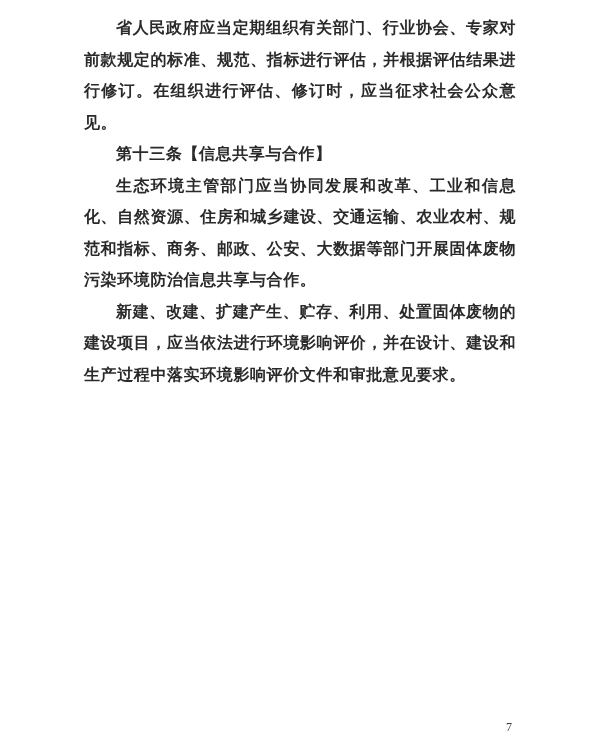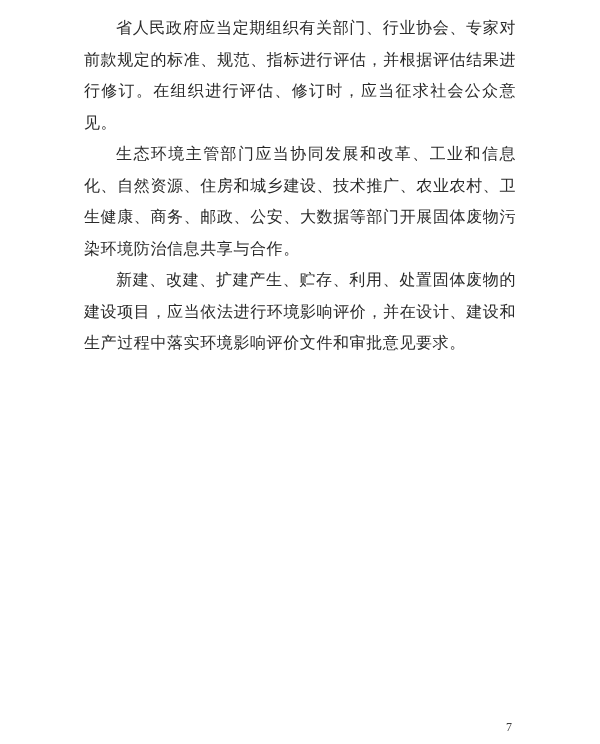--- a/index.html
+++ b/index.html
@@ -24,36 +24,38 @@
     font-size: 16px;
     line-height: 31.5px;
     letter-spacing: 0.6px;
     text-align: justify;
     text-justify: inter-ideograph;
   }
   .doc-body p {
     margin: 0;
     padding: 0;
     text-indent: 2em;
+    font-weight: bold;
   }
   .page-number {
     position: absolute;
     left: 498px;
     top: 719px;
     width: 22px;
     text-align: center;
     font-size: 12px;
     line-height: 16px;
     color: #3c3c3c;
     letter-spacing: 0;
   }
 </style>
 </head>
 <body>
 
 <div class="page">
   <div class="doc-body">
     <p>省人民政府应当定期组织有关部门、行业协会、专家对前款规定的标准、规范、指标进行评估，并根据评估结果进行修订。在组织进行评估、修订时，应当征求社会公众意见。</p>
-    <p>生态环境主管部门应当协同发展和改革、工业和信息化、自然资源、住房和城乡建设、技术推广、农业农村、卫生健康、商务、邮政、公安、大数据等部门开展固体废物污染环境防治信息共享与合作。</p>
+    <p>第十三条【信息共享与合作】</p>
+    <p>生态环境主管部门应当协同发展和改革、工业和信息化、自然资源、住房和城乡建设、交通运输、农业农村、规范和指标、商务、邮政、公安、大数据等部门开展固体废物污染环境防治信息共享与合作。</p>
     <p>新建、改建、扩建产生、贮存、利用、处置固体废物的建设项目，应当依法进行环境影响评价，并在设计、建设和生产过程中落实环境影响评价文件和审批意见要求。</p>
   </div>
   <div class="page-number">7</div>
 </div>
 
 </body></html>

